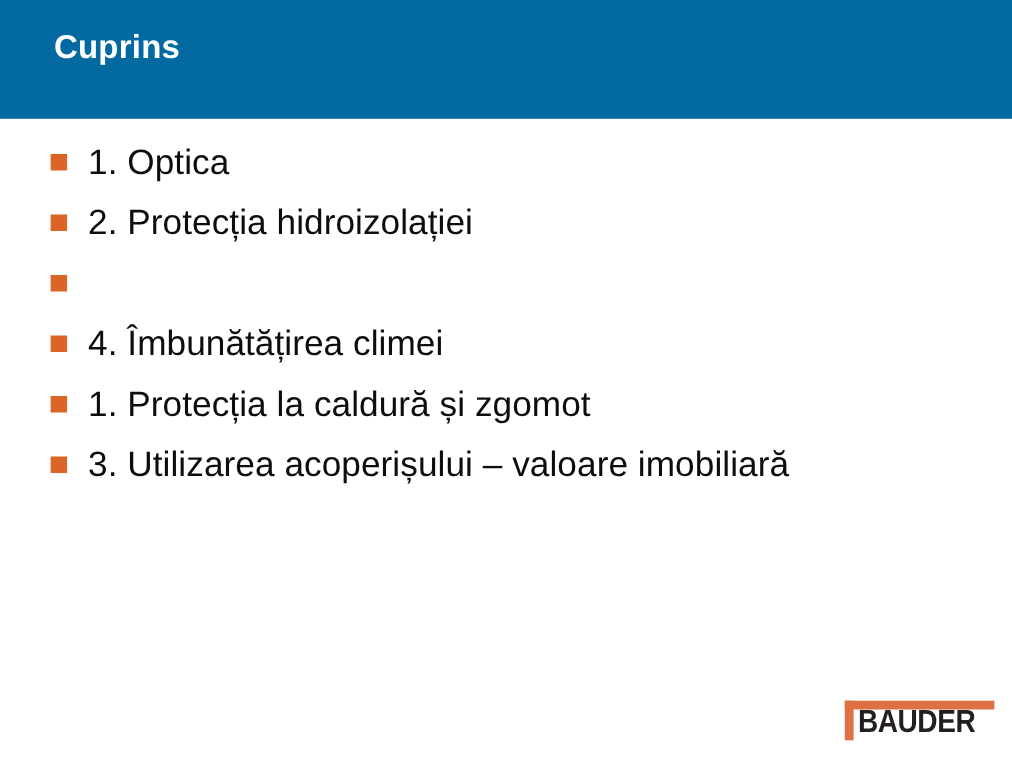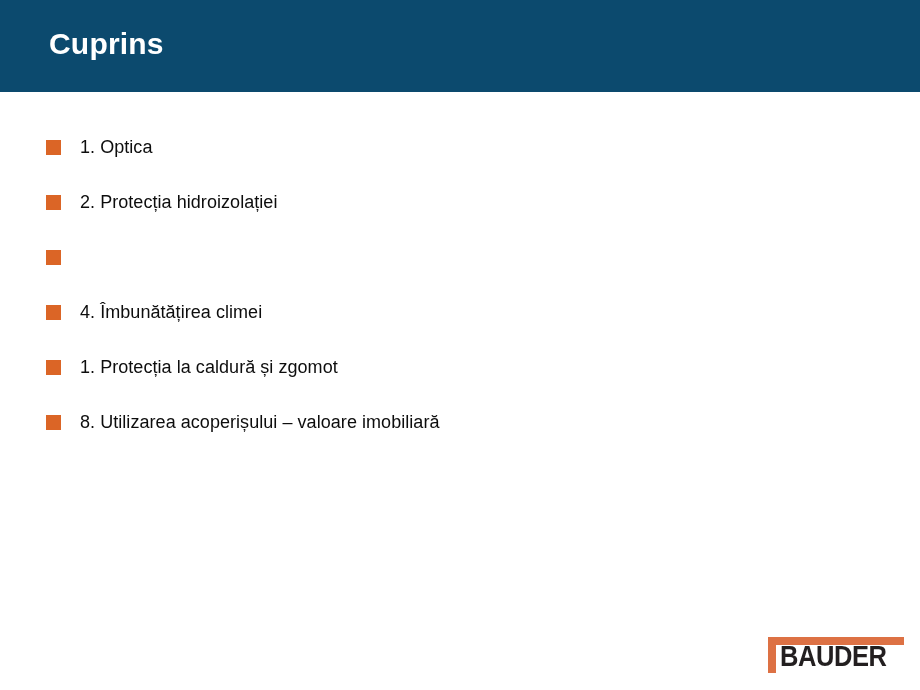--- a/index.html
+++ b/index.html
@@ -23,22 +23,22 @@
     background: #ffffff;
     box-sizing: border-box;
   }
 
   
   .header-band {
     position: absolute;
     left: 0;
     top: 0;
     width: 920px;
-    height: 92px;
-    background: #0c4a6e;
+    height: 108px;
+    background: #0369a1;
   }
 
   .slide-title {
     position: absolute;
     left: 49px;
     top: 26px;
     font-size: 30px;
     font-weight: bold;
     color: #ffffff;
     letter-spacing: 0.2px;
@@ -69,21 +69,21 @@
     left: 0;
     top: 14px;
     width: 15px;
     height: 15px;
     background: #db6526;
     display: block;
   }
 
   .item-text {
     display: block;
-    font-size: 18px;
+    font-size: 32px;
     line-height: 34px;
     color: #0d0d0d;
     white-space: nowrap;
     padding-top: 4px;
     letter-spacing: 0.05px;
   }
 
   
   .logo {
     position: absolute;
@@ -151,21 +151,21 @@
     <li>
       <span class="bullet-square"></span>
       <span class="item-text">4. Îmbunătățirea climei</span>
     </li>
     <li>
       <span class="bullet-square"></span>
       <span class="item-text">1. Protecția la caldură și zgomot</span>
     </li>
     <li>
       <span class="bullet-square"></span>
-      <span class="item-text">8. Utilizarea acoperișului – valoare imobiliară</span>
+      <span class="item-text">3. Utilizarea acoperișului – valoare imobiliară</span>
     </li>
   </ul>
 
   <div class="logo">
     <span class="logo-bracket-top"></span>
     <span class="logo-bracket-left"></span>
     <span class="logo-word">BAUDER</span>
   </div>
 
 </div>

